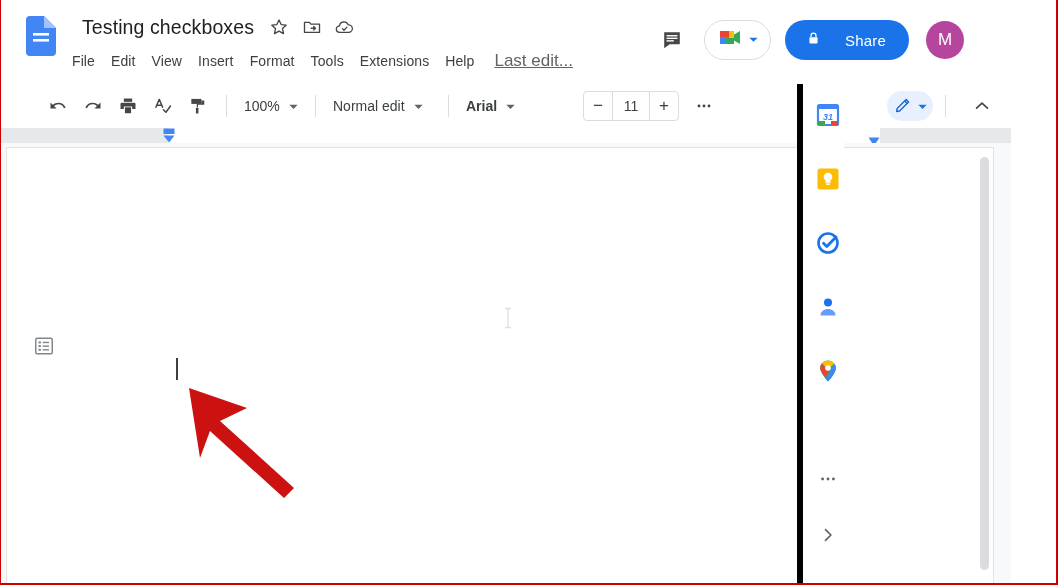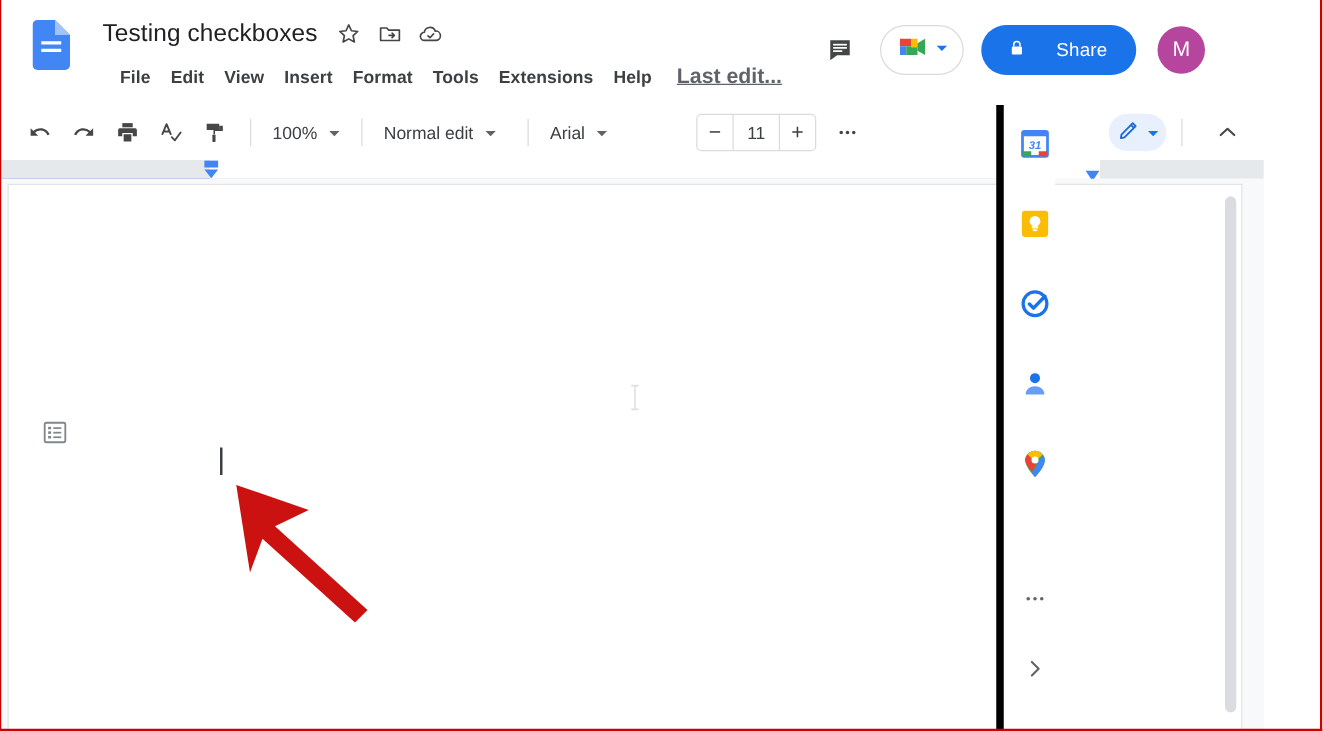--- a/index.html
+++ b/index.html
@@ -30,21 +30,21 @@
   #title-row { position: absolute; left: 78px; top: 8px; height: 38px; display: flex; align-items: center; }
   #doc-title {
     font-size: 19.5px; color: #202124; letter-spacing: .1px;
     padding: 2px 4px; border-radius: 4px; white-space: nowrap;
   }
   .hdr-icon {
     width: 24px; height: 24px; margin-left: 9px;
     display: flex; align-items: center; justify-content: center;
     border-radius: 50%; color: #444746;
   }
-  #menu-row { position: absolute; left: 88px; top: 48px; display: flex; align-items: center; height: 26px; font-weight: bold; }
+  #menu-row { position: absolute; left: 64px; top: 48px; display: flex; align-items: center; height: 26px; }
   .menu-item {
     font-size: 14px; color: #3c4043; padding: 2px 8px; border-radius: 4px;
     white-space: nowrap; letter-spacing: .1px;
   }
   #last-edit {
     font-size: 17px; color: #5f6368; margin-left: 12px;
     text-decoration: underline; white-space: nowrap;
   }
 
   
@@ -66,36 +66,36 @@
   }
   #avatar {
     width: 38px; height: 38px; margin-left: 17px; border-radius: 50%;
     background: #b5459d; color: #fff; font-size: 17px;
     display: flex; align-items: center; justify-content: center;
   }
 
   
   #toolbar {
     position: absolute; left: 0; top: 84px; width: 1011px; height: 44px;
-    background: #fff; display: flex; align-items: center; padding-left: 17px;
+    background: #fff; display: flex; align-items: center; padding-left: 43px;
   }
   .tb-btn {
     width: 30px; height: 30px; margin-right: 5px;
     display: flex; align-items: center; justify-content: center;
     border-radius: 4px; color: #444746;
   }
   .tb-sep { width: 1px; height: 22px; background: #dadce0; margin: 0 8px; }
   .tb-dd {
     display: flex; align-items: center; height: 30px;
     padding: 0 6px 0 9px; border-radius: 4px; color: #3c4043; font-size: 14px;
   }
   .caret { margin-left: 8px; color: #5f6368; display: flex; align-items: center; }
   #zoom-dd { min-width: 72px; }
   #style-dd { min-width: 116px; }
-  #font-dd { min-width: 120px; }
+  #font-dd { min-width: 120px; font-weight: bold; }
   #fontsize-group {
     display: flex; align-items: center; height: 30px;
     border: 1px solid #dadce0; border-radius: 4px; overflow: hidden; margin-left: 6px;
   }
   .fs-step {
     width: 28px; height: 28px; display: flex; align-items: center; justify-content: center;
     color: #3c4043; font-size: 17px;
   }
   #fs-value {
     width: 38px; height: 28px; display: flex; align-items: center; justify-content: center;

